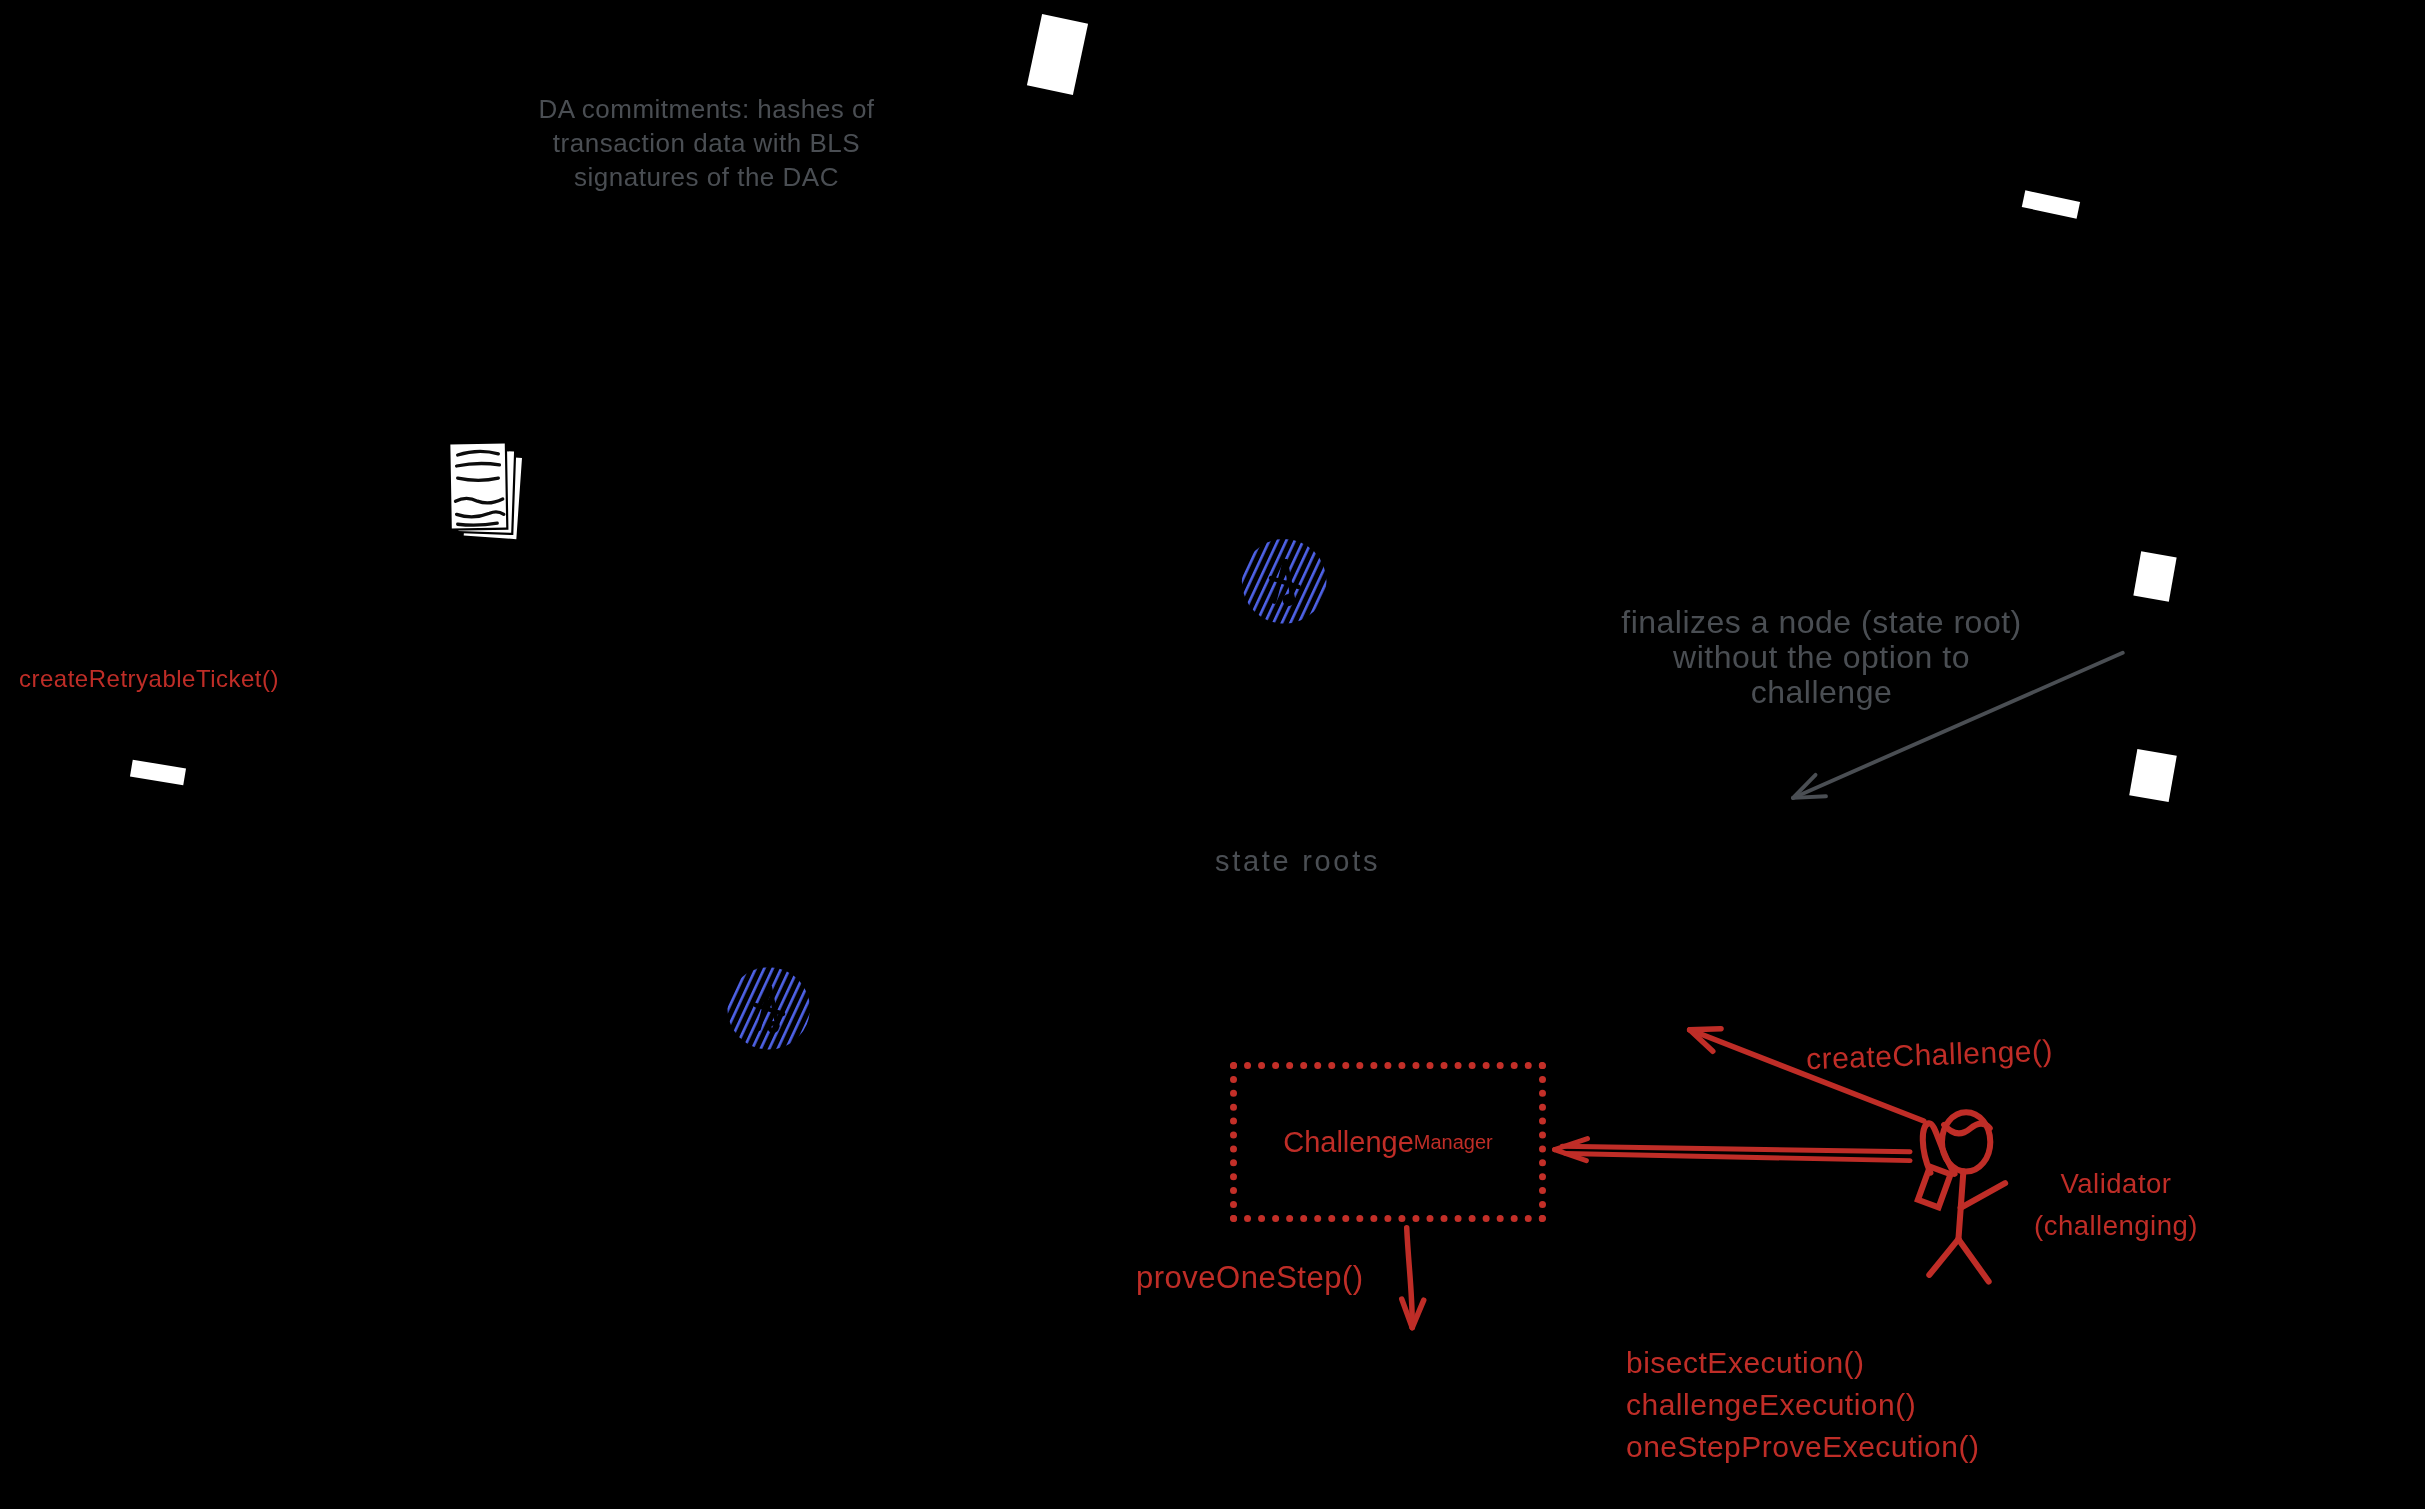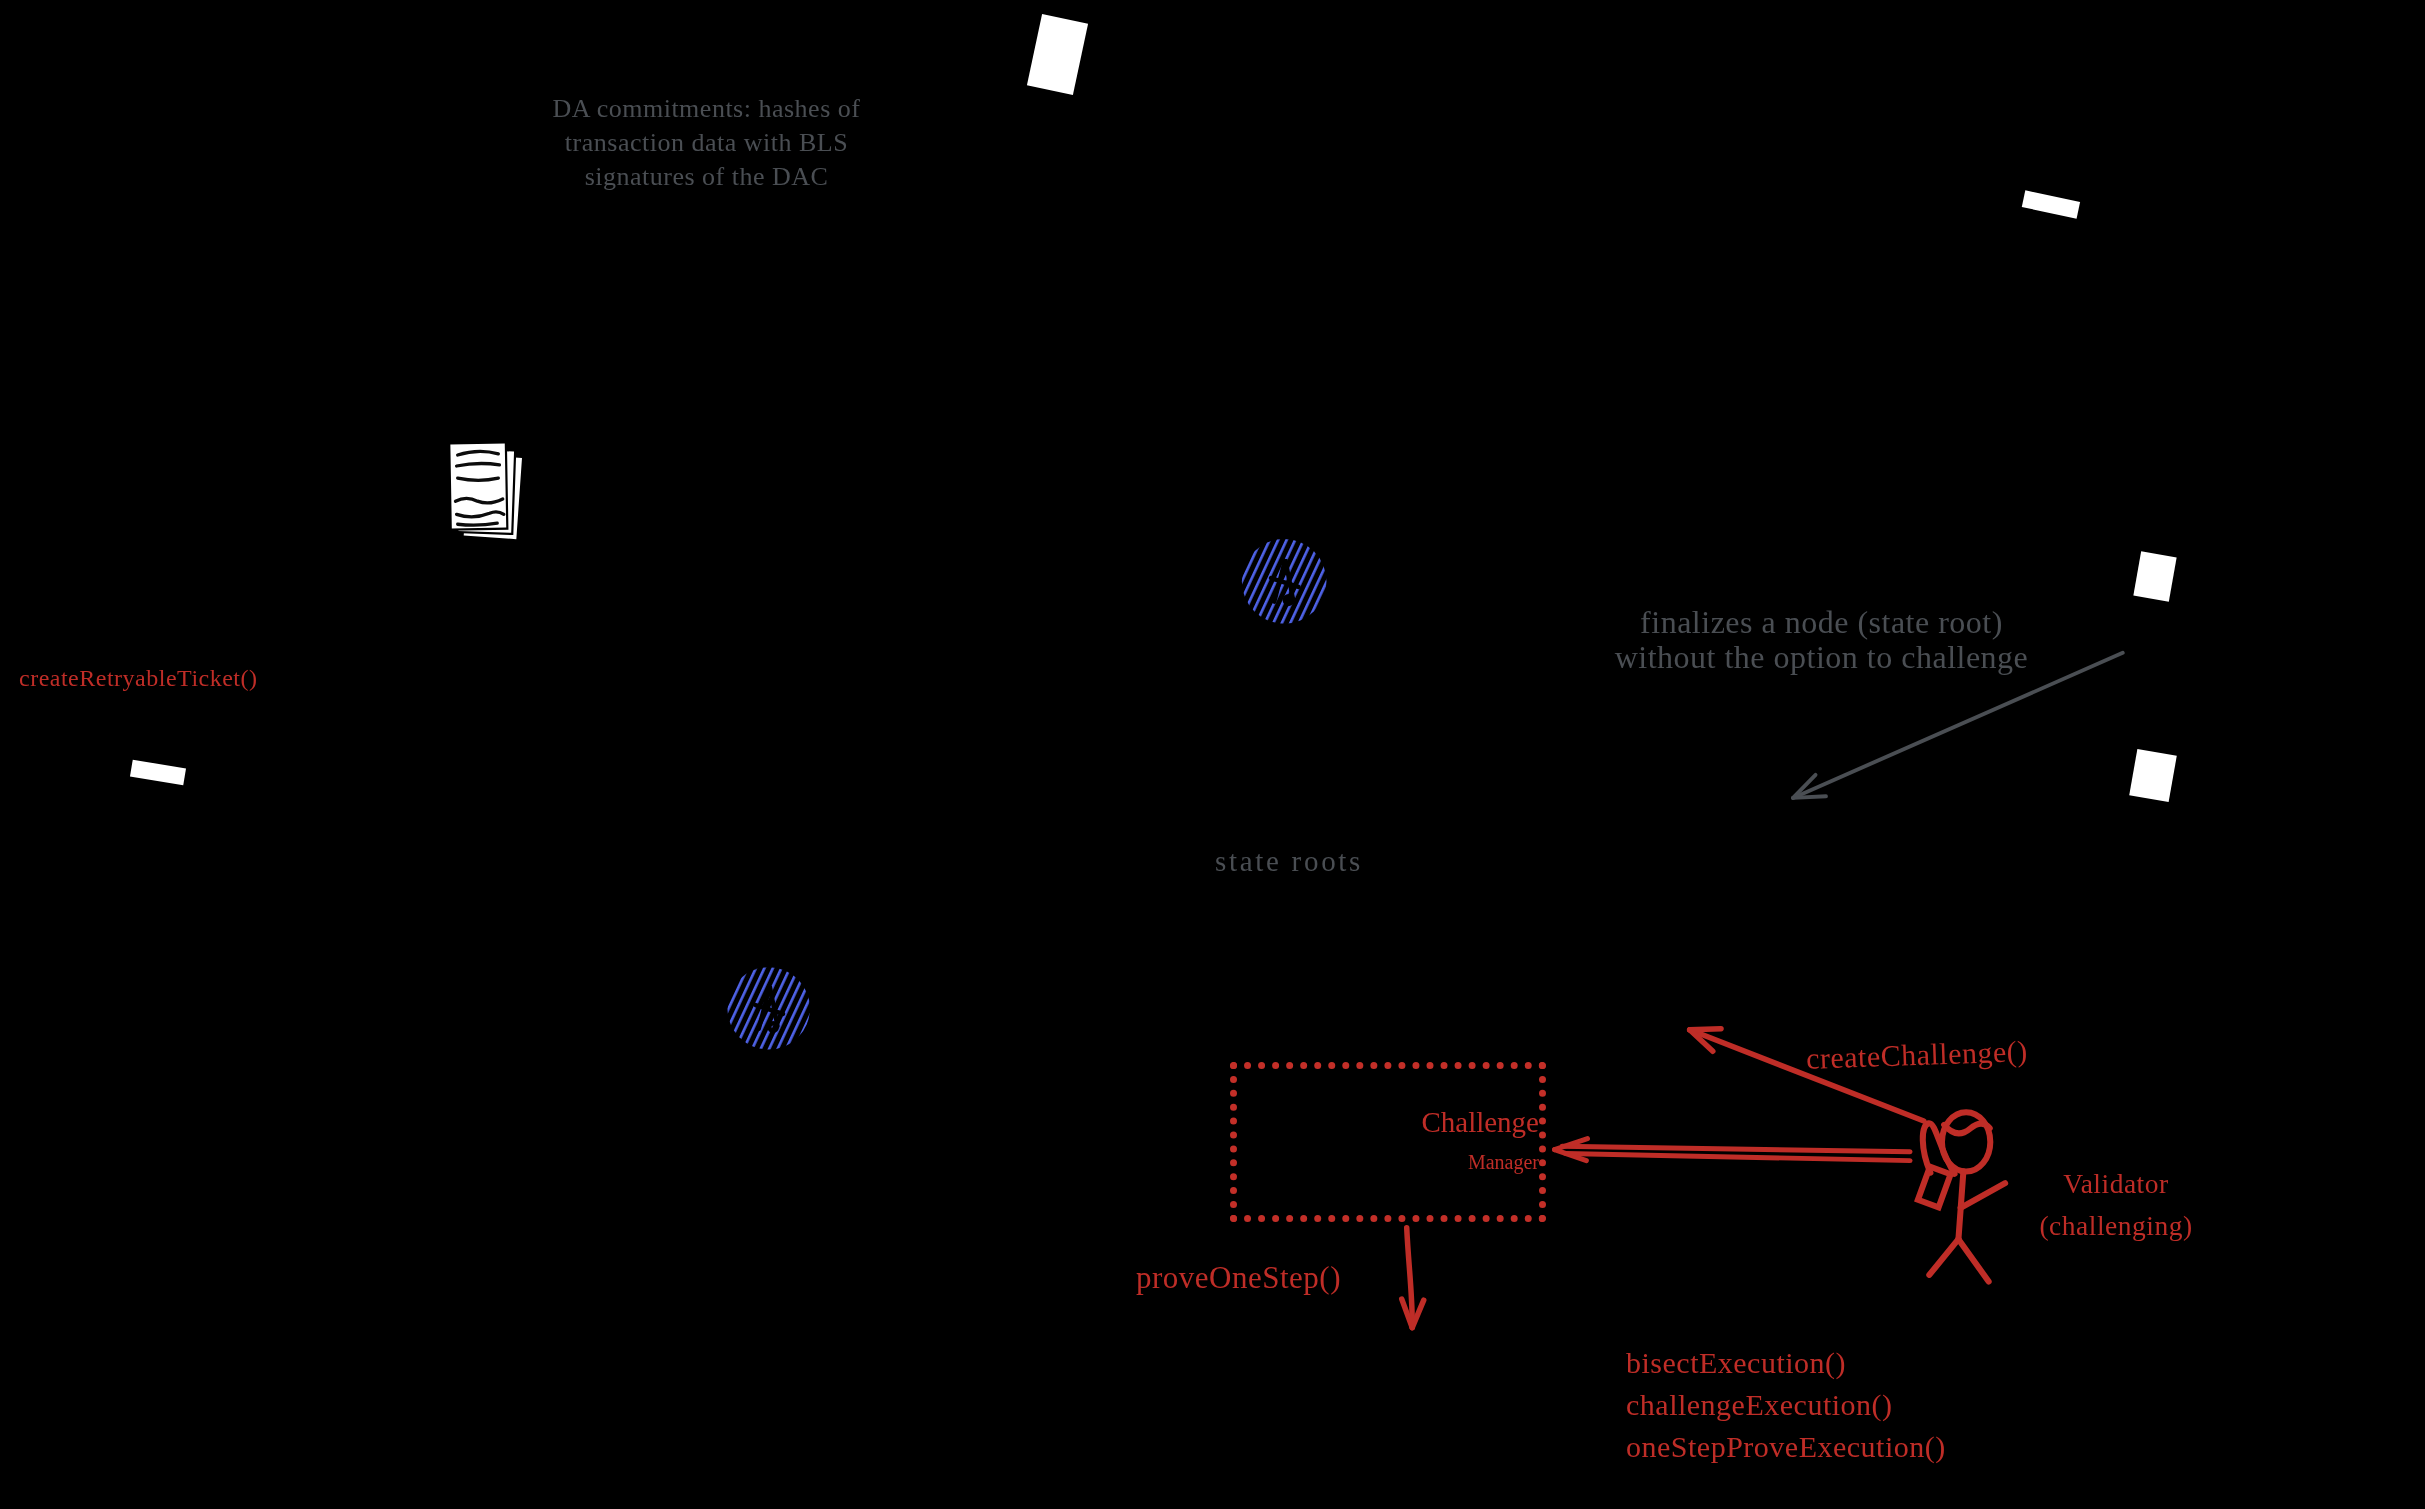--- a/index.html
+++ b/index.html
@@ -1,24 +1,24 @@
 <!DOCTYPE html>
 <html style="font-size:8.8px"><head>
 <meta charset="utf-8">
 <style>
   html,body{margin:0;padding:0;background:#000;}
   #canvas{position:relative;width:2426px;height:1509px;background:#000;overflow:hidden;
-          font-family:Liberation Serif, serif;}
+          font-family:Liberation Sans, sans-serif;}
   .t{position:absolute;white-space:nowrap;letter-spacing:0.5px;}
   .gray{color:#4a4e53;}
   .red{color:#bf2d27;}
   .center{text-align:center;white-space:normal;}
   .whitebar{position:absolute;background:#ffffff;}
   .dotbox{position:absolute;border:7.1px dotted #c32f28;border-radius:3.3px;box-sizing:border-box;
-          display:flex;flex-direction:column;align-items:flex-end;justify-content:center;}
+          display:flex;flex-direction:row;align-items:center;justify-content:center;}
   .dotbox .bl{color:#bf2d27;text-align:center;white-space:nowrap;}
   #vector-layer{position:absolute;left:0;top:0;}
 </style>
 </head>
 <body>
 
 <div id="canvas">
 
   <svg id="vector-layer" width="2426" height="1509" viewBox="0 0 4413 2746">
     <defs>

